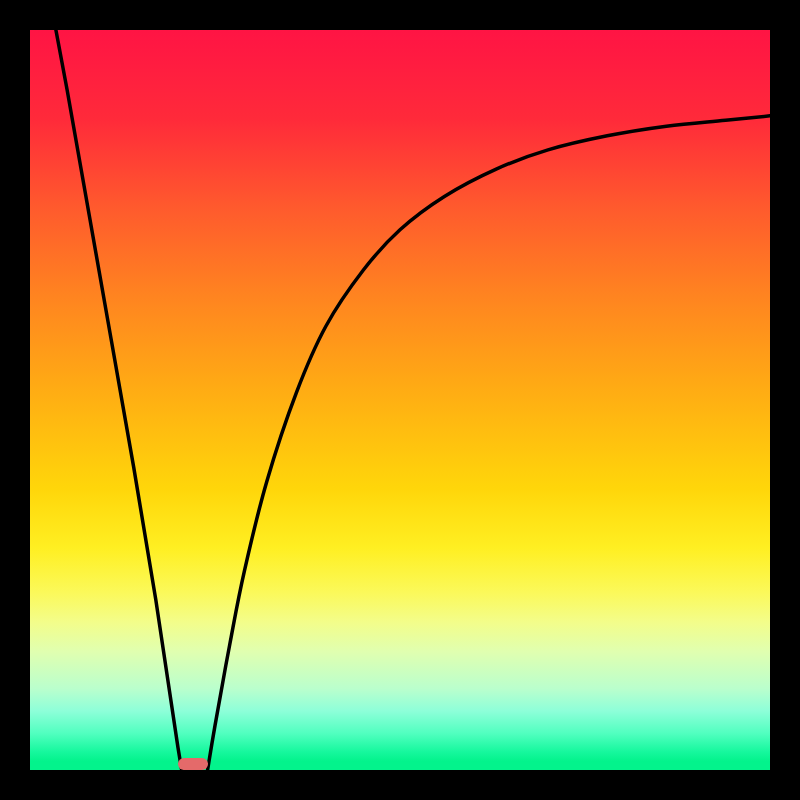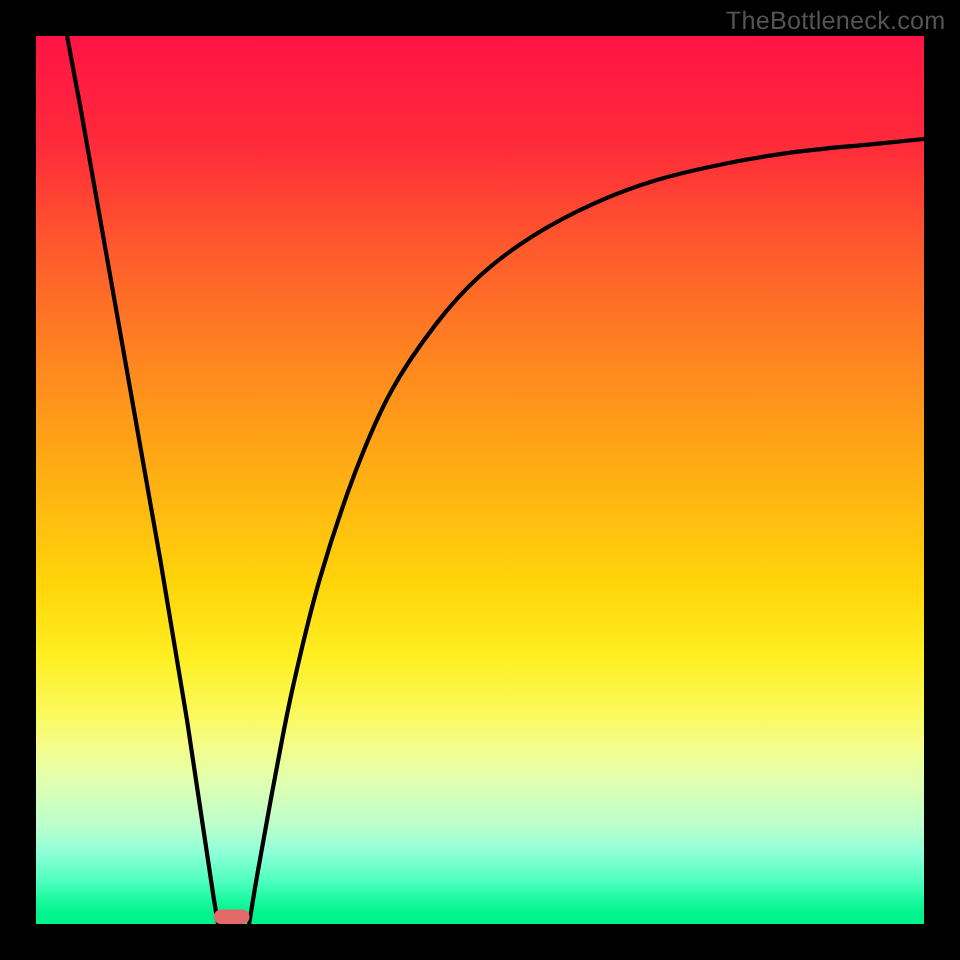--- a/index.html
+++ b/index.html
@@ -77,14 +77,13 @@
     <div class="gradient-bg"></div>
 
     <svg class="curves" viewBox="0 0 740 740" preserveAspectRatio="none">
       <path id="left-branch-path" fill="none" stroke="#000" stroke-width="3.5" stroke-linecap="round" d="M25.90 0.00 L37.00 59.20 L59.20 185.00 L81.40 310.80 L103.60 436.60 L125.80 569.80 L148.00 717.80 L151.70 740.00"></path>
       <path id="right-branch-path" fill="none" stroke="#000" stroke-width="3.5" stroke-linecap="round" d="M177.60 740.00 C178.93 732.01, 181.00 718.24, 185.00 695.60 C189.00 672.96, 194.47 642.17, 199.80 614.20 C205.13 586.23, 207.94 569.50, 214.60 540.20 C221.26 510.90, 227.48 483.37, 236.80 451.40 C246.12 419.43, 255.74 390.57, 266.40 362.60 C277.06 334.63, 284.01 317.98, 296.00 296.00 C307.99 274.02, 319.68 257.82, 333.00 240.50 C346.32 223.18, 355.35 213.12, 370.00 199.80 C384.65 186.48, 397.08 177.42, 414.40 166.50 C431.72 155.58, 447.55 147.51, 466.20 139.12 C484.85 130.73, 498.02 125.87, 518.00 119.88 C537.98 113.89, 555.89 110.08, 577.20 105.82 C598.51 101.56, 615.09 99.00, 636.40 96.20 C657.71 93.40, 676.95 92.14, 695.60 90.28 C714.25 88.42, 732.01 86.64, 740.00 85.84"></path>
     </svg>
 
     <div id="valley-marker" class="marker" style="width: 29.6px; height: 11.84px; left: 148px; top: 728.16px;"></div>
   </div>
 
-  <div class="watermark">TheBottleneck.com</div>
 </div>
 
 </body></html>

